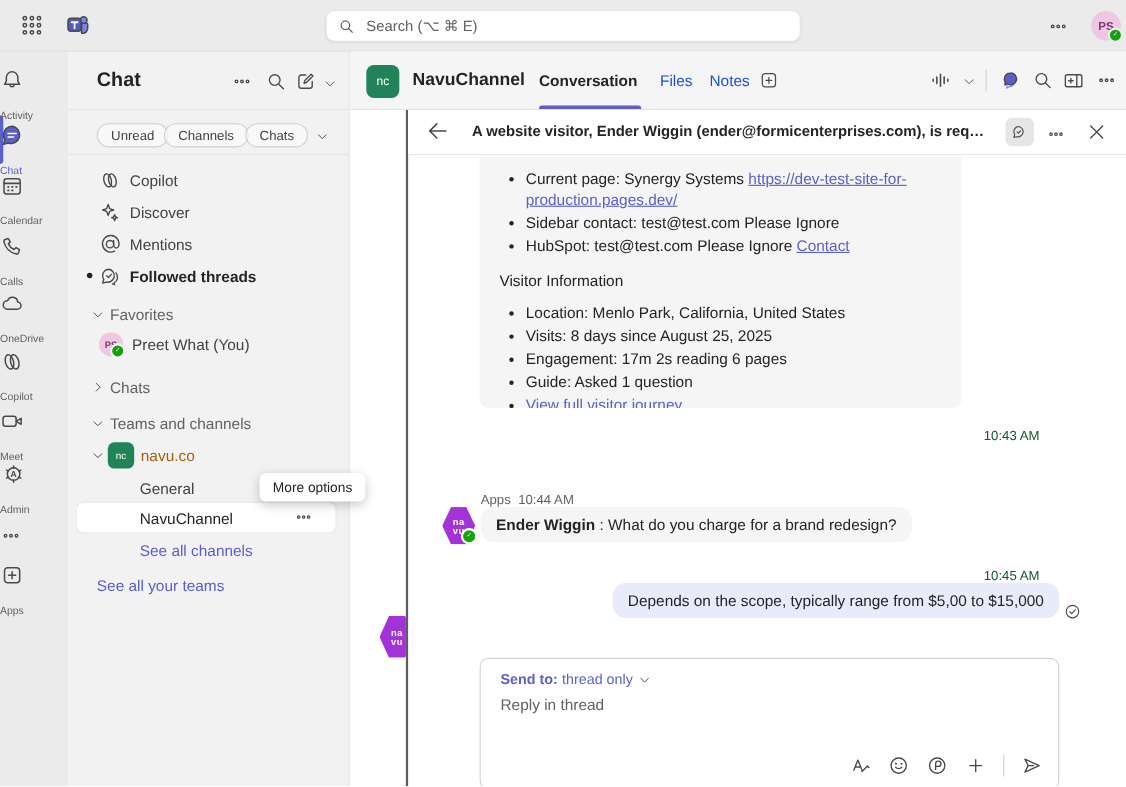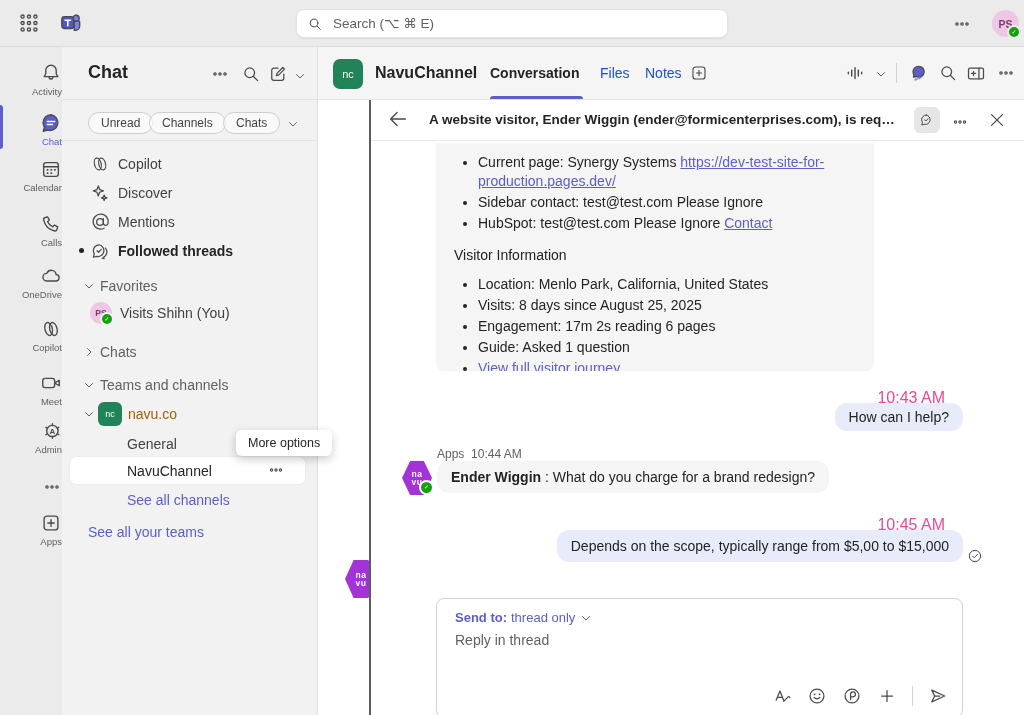--- a/index.html
+++ b/index.html
@@ -15,21 +15,21 @@
   .tlogo{left:60px;top:12px;}
   .searchbox{left:296px;top:9px;width:432px;height:29px;background:#fff;border-radius:8px;border:1px solid #e3e3e3;box-sizing:border-box;display:flex;align-items:center;padding:0 10px;box-shadow:0 1px 2px rgba(0,0,0,.06);}
   .searchbox input{border:none;outline:none;background:transparent;font-size:13.5px;color:#424242;width:100%;margin-left:8px;font-family:inherit;}
   .searchbox input::placeholder{color:#616161;}
   .top-dots{left:952px;top:14px;}
   .avatar-ps{left:992px;top:10px;width:27px;height:27px;border-radius:50%;background:#edc7e3;color:#7d3a6d;font-size:10.5px;font-weight:bold;display:flex;align-items:center;justify-content:center;}
   .badge{position:absolute;right:-2px;bottom:-2px;width:10px;height:10px;border-radius:50%;background:#13a10e;border:2px solid #ebebeb;color:#fff;font-size:6px;line-height:10px;text-align:center;}
 
   
   .rail{position:absolute;left:0;top:47px;width:62px;bottom:0;background:#ebebeb;}
-  .rail-item{position:absolute;left:0;width:62px;display:flex;flex-direction:column;align-items:flex-end;gap:2px;color:#616161;cursor:pointer;}
+  .rail-item{position:absolute;left:0;width:62px;display:flex;flex-direction:column;align-items:flex-start;gap:16px;color:#616161;cursor:pointer;}
   .rail-item .lbl{font-size:9.5px;}
   .rail-item.active .lbl{color:#5b5fc7;}
   .rail-sel{position:absolute;left:0;top:58px;width:3px;height:44px;background:#5b5fc7;border-radius:0 3px 3px 0;}
 
   
   .sidebar{position:absolute;left:62px;top:47px;width:256px;bottom:0;background:#f2f2f2;border-right:1px solid #e0e0e0;box-sizing:border-box;}
   .sb-header{position:absolute;left:0;top:0;width:100%;height:53px;border-bottom:1px solid #e3e3e3;box-sizing:border-box;}
   .sb-title{position:absolute;left:26px;top:15px;font-size:18px;font-weight:bold;}
   .pill{position:absolute;top:65px;height:22px;border:1px solid #cfcfcf;border-radius:12px;font-size:12px;color:#424242;display:flex;align-items:center;padding:0 12px;box-sizing:border-box;background:rgba(255,255,255,.55);cursor:pointer;}
   .sb-div2{position:absolute;left:0;top:93px;width:100%;border-top:1px solid #e3e3e3;}
@@ -73,21 +73,21 @@
   .th-badge{position:absolute;right:84px;top:7px;width:26px;height:26px;background:#e6e6e6;border-radius:6px;display:flex;align-items:center;justify-content:center;cursor:pointer;}
   .th-dots{position:absolute;right:55px;top:13px;cursor:pointer;}
   .th-close{position:absolute;right:17px;top:10px;cursor:pointer;}
 
   .card{position:absolute;left:65px;top:43px;width:438px;height:228px;background:#f5f5f5;border-radius:0 0 8px 8px;box-sizing:border-box;padding:8px 18px;font-size:14px;line-height:19px;color:#242424;overflow:hidden;}
   .card ul{margin:0 0 0 8px;padding-left:16px;}
   .card li{margin:2px 0;}
   .card .heading{font-weight:normal;margin:13px 0 10px 0;}
   .card a{color:#5b5fc7;text-decoration:underline;cursor:pointer;}
 
-  .ts{position:absolute;font-size:16px;color:#ec4899;}
+  .ts{position:absolute;font-size:12px;color:#14532d;}
   .bubble{position:absolute;border-radius:12px;font-size:14px;padding:6px 14px;white-space:nowrap;}
   .bubble.lav{background:#e8ebfa;}
   .bubble.gray{background:#f5f5f5;}
   .sender-row{position:absolute;left:66px;top:347px;font-size:12px;color:#616161;}
   .msg-av{position:absolute;left:31px;top:361px;width:30px;height:34px;}
   .msg-av .pbadge{position:absolute;right:-2px;bottom:0;width:11px;height:11px;border-radius:50%;background:#13a10e;border:2px solid #fff;color:#fff;font-size:6px;line-height:11px;text-align:center;}
   .sent-check{position:absolute;right:41px;top:448px;cursor:default;}
 
   .compose{position:absolute;left:65px;right:61px;top:498px;height:120px;border:1px solid #d1d1d1;border-radius:8px;box-sizing:border-box;background:#fff;}
   .sendto{position:absolute;left:18px;top:11px;font-size:13px;color:#5b5fc7;display:flex;align-items:center;gap:4px;cursor:pointer;}
@@ -337,21 +337,21 @@
       <span class="stxt">Favorites</span>
     </div>
 
     <div class="sb-item" style="top:251px;height:30px">
       <span class="ico" style="left:28px">
         <span class="mini-av">
             <span>PS</span>
             <span class="badge" style="border-color:#f2f2f2">✓</span>
           </span>
       </span>
-      <span class="txt" style="left:58px">Visits Shihn (You)</span>
+      <span class="txt" style="left:58px">Preet What (You)</span>
     </div>
 
     <div class="sb-section" style="top:294px">
       <span class="chev">
           <svg class="s14" viewBox="0 0 24 24" stroke="#616161">
             <path d="M9.5 6l6 6-6 6"></path>
           </svg>
         </span>
       <span class="stxt">Chats</span>
     </div>
@@ -497,21 +497,20 @@
         <ul>
           <li><span>Location: Menlo Park, California, United States</span></li>
           <li><span>Visits: 8 days since August 25, 2025</span></li>
           <li><span>Engagement: 17m 2s reading 6 pages</span></li>
           <li><span>Guide: Asked 1 question</span></li>
           <li><a>View full visitor journey</a></li>
         </ul>
       </div>
 
       <span class="ts" style="right:79px;top:289px">10:43 AM</span>
-      <div class="bubble lav" style="right:61px;top:303px">How can I help?</div>
 
       <div class="sender-row">
         <span>Apps</span>&nbsp;&nbsp;<span>10:44 AM</span>
       </div>
       <div class="msg-av">
         <div class="hexagon" style="width:30px;height:34px">
           <span>na</span>
           <span>vu</span>
         </div>
         <span class="pbadge">✓</span>

